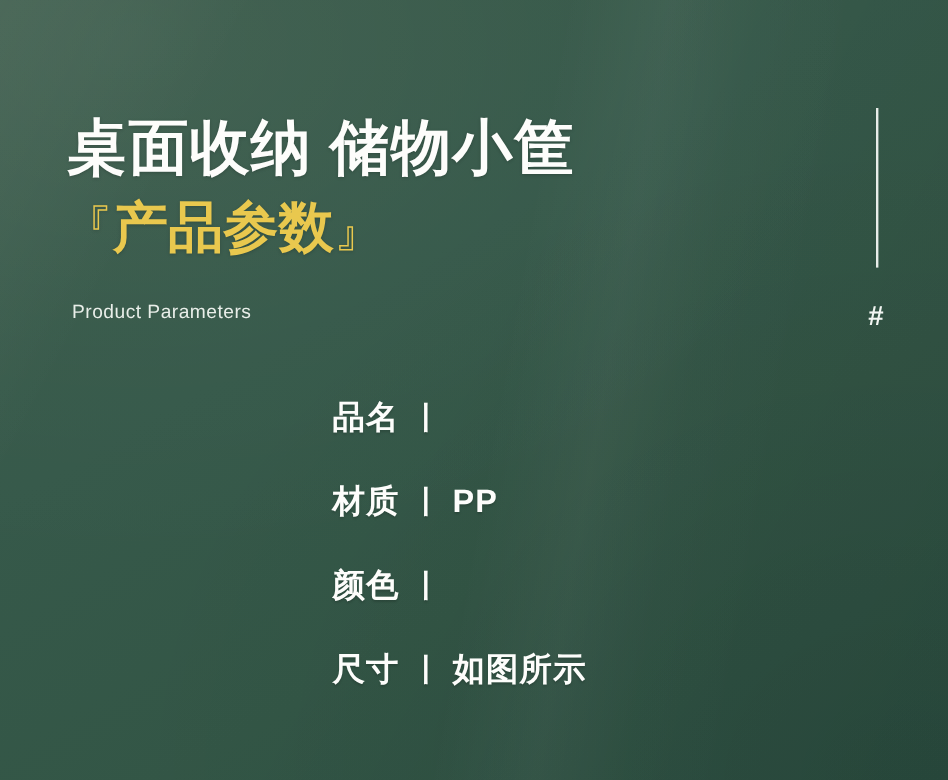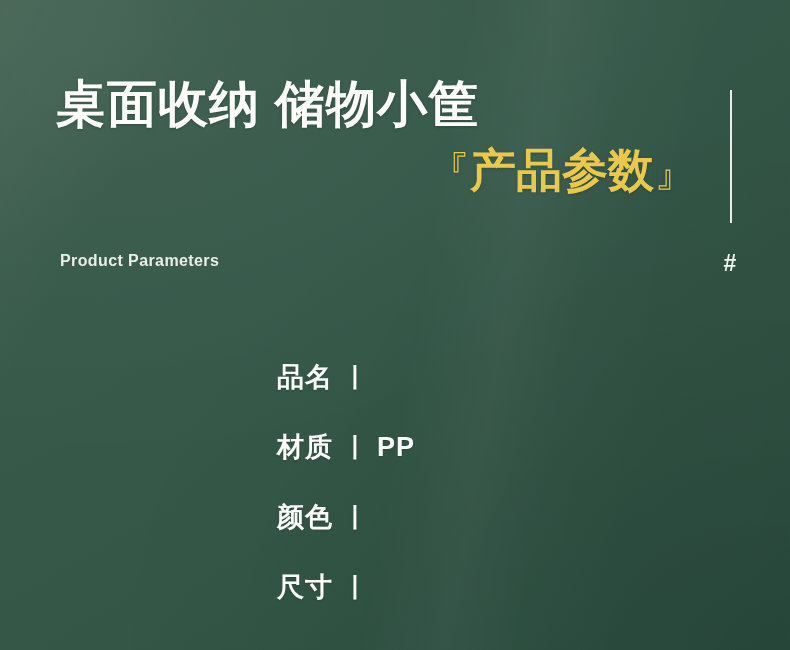--- a/index.html
+++ b/index.html
@@ -37,21 +37,21 @@
         rgba(0,0,0,0.090) 0%,
         rgba(0,0,0,0.030) 40%,
         rgba(0,0,0,0.000) 72%),
       linear-gradient(150deg, #3a5a49 0%, #36594a 38%, #335646 66%, #2d5244 100%);
   }
 
   
   .headline {
     position: absolute;
     left: 56px;
-    top: 73px;
+    top: 92px;
     width: 640px;
   }
   .title-main {
     margin: 0;
     font-size: 50px;
     line-height: 62px;
     font-weight: 700;
     color: #fdfdfb;
     letter-spacing: 1px;
     white-space: nowrap;
@@ -59,34 +59,33 @@
   }
   .title-sub {
     margin: 6px 0 0 -4px;
     font-size: 46px;
     line-height: 58px;
     font-weight: 700;
     color: #e9c84e;
     letter-spacing: 0px;
     white-space: nowrap;
     text-shadow: 0 1px 3px rgba(0,0,0,0.18);
-    text-align: right;
   }
   .title-sub .bracket {
     font-weight: 400;
     font-size: 42px;
   }
 
   .subtitle-en {
     position: absolute;
     left: 60px;
     top: 252px;
     font-size: 16px;
     letter-spacing: 0.4px;
-    font-weight: 700;
+    font-weight: 400;
     color: #e9eee9;
     white-space: nowrap;
   }
 
   
   .rule-vertical {
     position: absolute;
     left: 730px;
     top: 90px;
     width: 2px;
@@ -119,21 +118,20 @@
     align-items: baseline;
     height: 70px;
     white-space: nowrap;
   }
   .spec-key {
     font-size: 27px;
     font-weight: 700;
     color: #fdfdfb;
     letter-spacing: 1px;
     text-shadow: 0 1px 2px rgba(0,0,0,0.16);
-    margin-top: 29px;
   }
   .spec-sep {
     font-size: 25px;
     font-weight: 700;
     color: #fdfdfb;
     padding: 0 9px 0 10px;
     text-shadow: 0 1px 2px rgba(0,0,0,0.16);
   }
   .spec-val {
     font-size: 27px;
@@ -173,17 +171,18 @@
     </div>
 
     <div class="spec-row">
       <span class="spec-key">颜色</span>
       <span class="spec-sep">丨</span>
     </div>
 
     <div class="spec-row">
       <span class="spec-key">尺寸</span>
       <span class="spec-sep">丨</span>
+      <span class="spec-val">如图所示</span>
     </div>
 
   </div>
 
 </div>
 
 </body></html>

